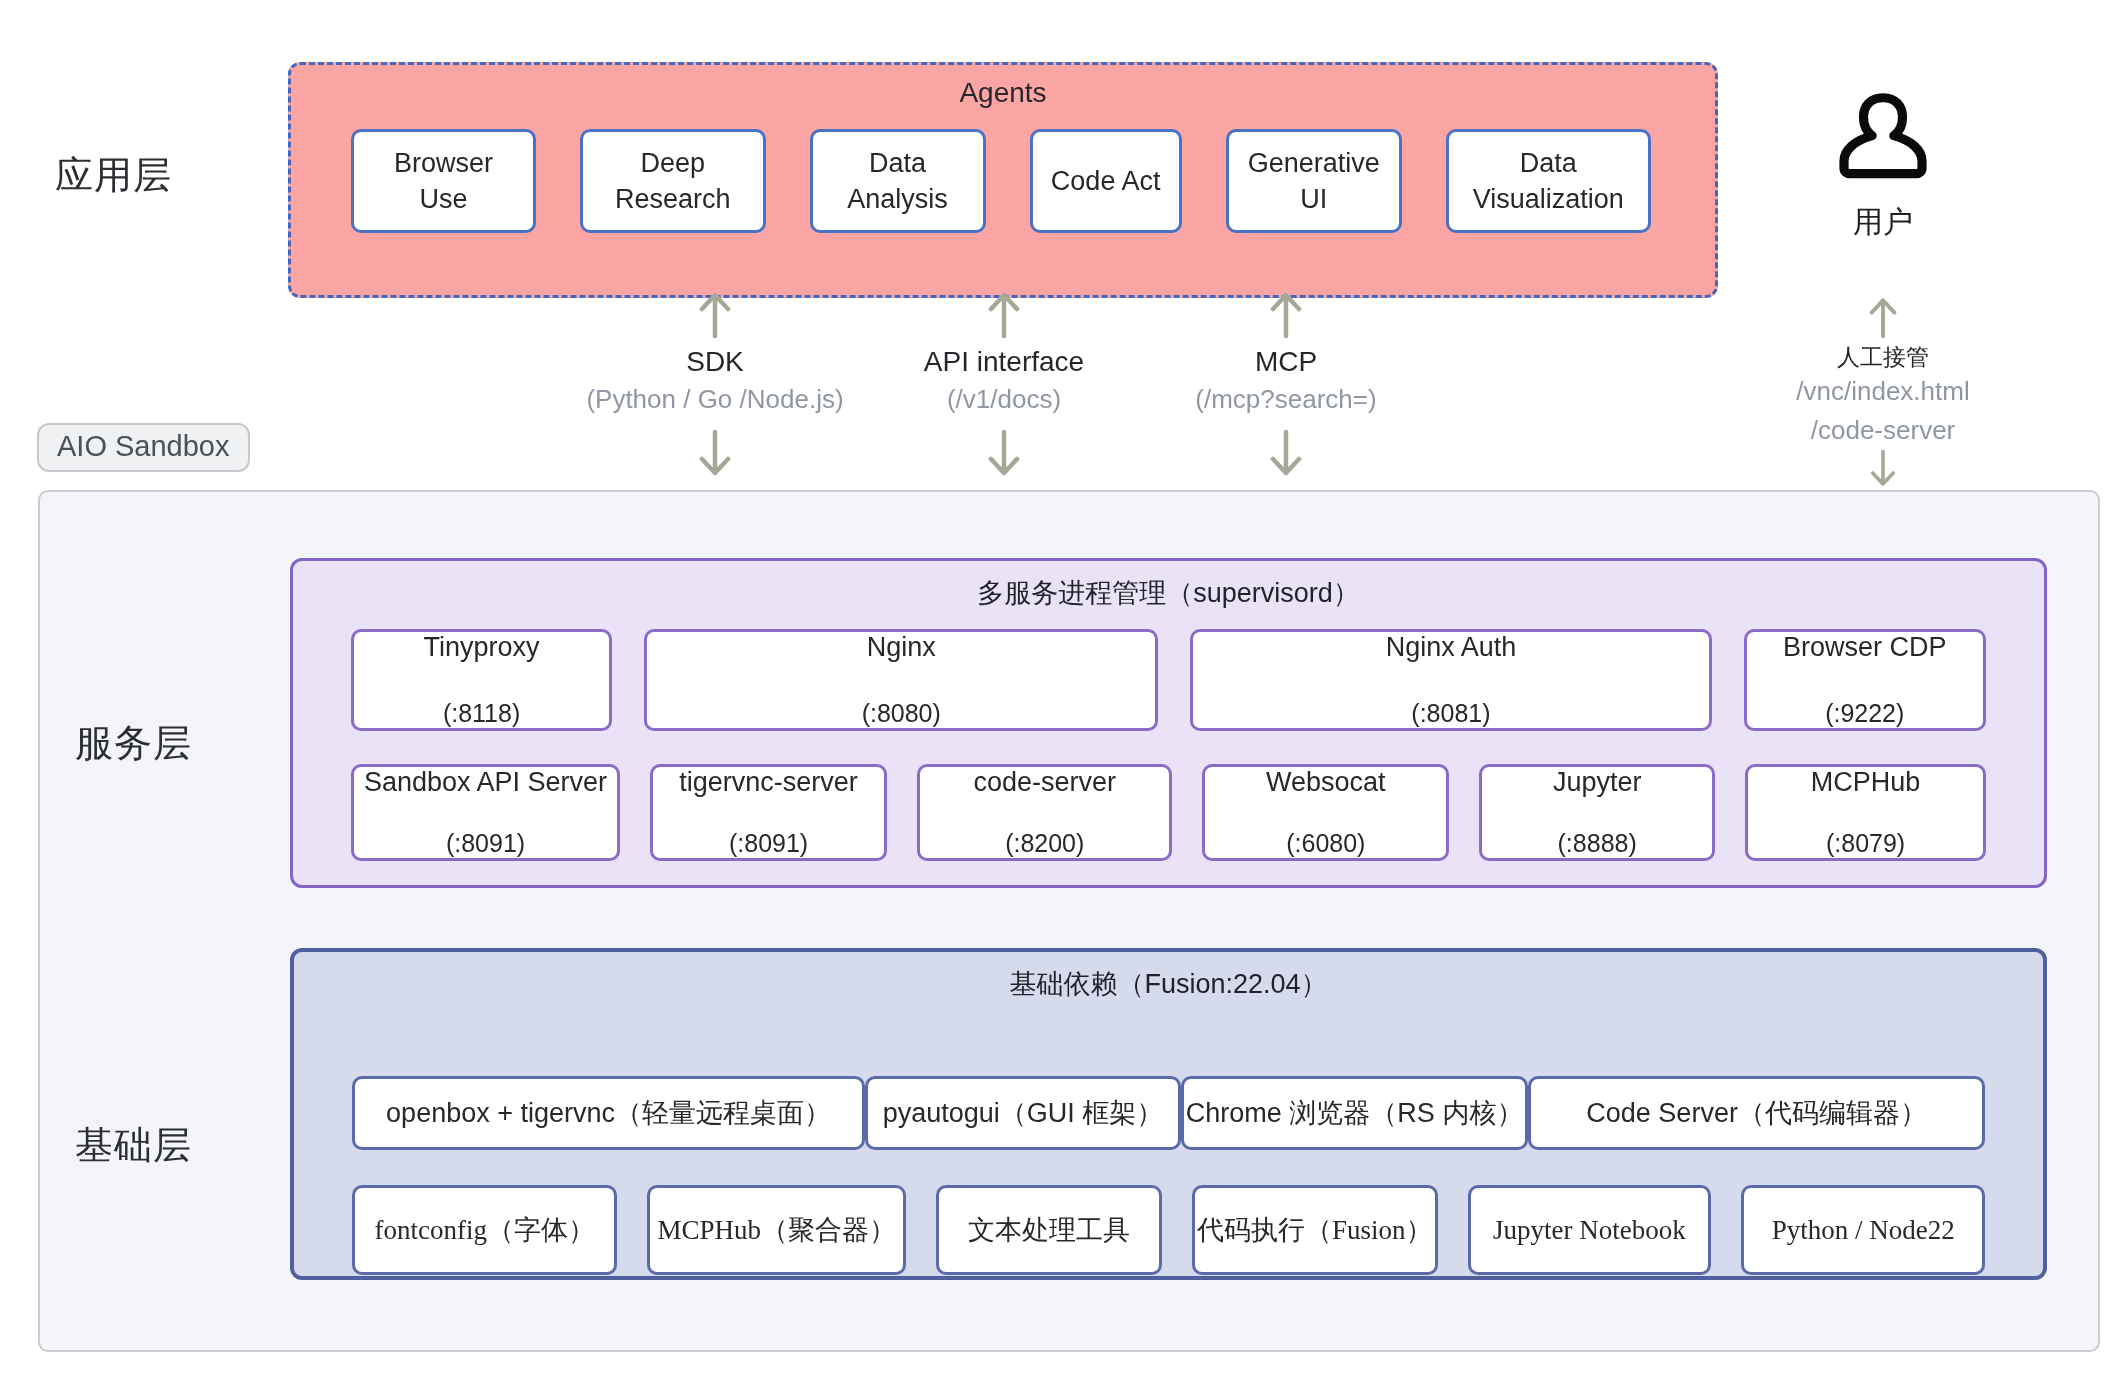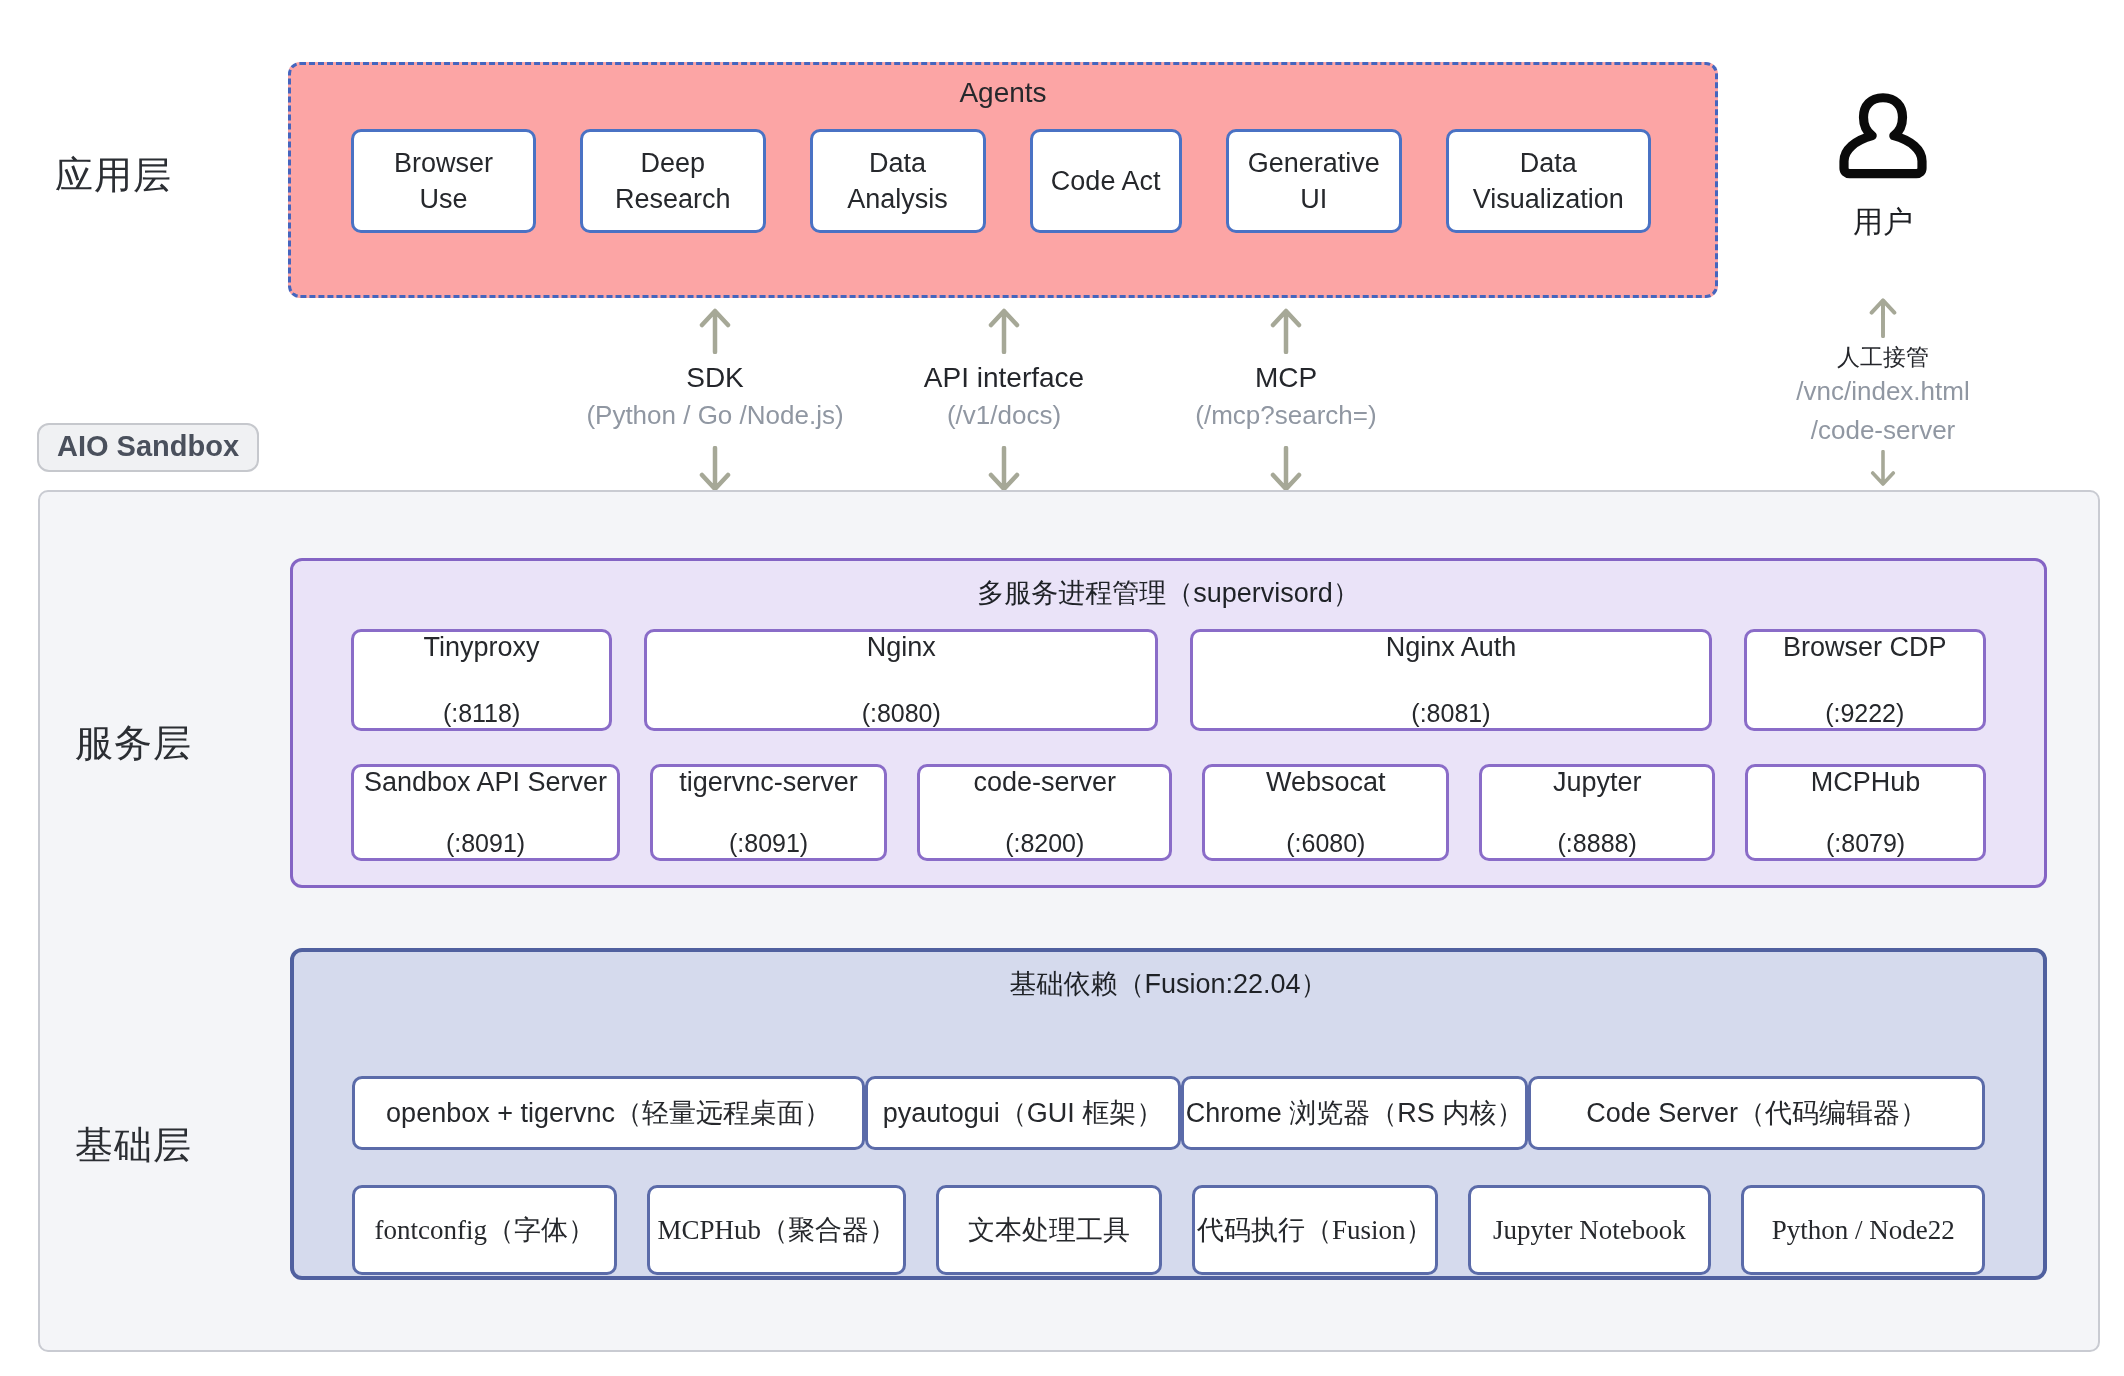--- a/index.html
+++ b/index.html
@@ -19,34 +19,34 @@
   .agent-box { flex:var(--g) 1 0; background:#ffffff; border:3px solid #4a72c4; border-radius:10px;
     display:flex; align-items:center; justify-content:center; text-align:center;
     font-size:27px; line-height:1.35; padding:0 14px; color:#26282c; }
 
   
   .user-block { position:absolute; left:1793px; top:88px; width:180px; text-align:center; }
   .user-block svg { display:block; margin:0 auto; }
   .user-label { margin-top:10px; font-size:30px; color:#1d1f23; }
 
   
-  .connector { position:absolute; top:306px; width:360px; height:188px;
+  .connector { position:absolute; top:290px; width:360px; height:188px;
     display:flex; flex-direction:column; align-items:center; }
   .c-title { font-size:28px; color:#24262b; margin-top:8px; }
   .c-sub { font-size:26px; color:#9097a2; margin-top:6px; }
   .c-arrow { flex:0 0 auto; }
   .connector .spacer { flex:1; }
   .takeover { top:296px; height:192px; }
   .takeover .c-title { font-size:23px; margin-top:4px; }
   .takeover .c-sub { font-size:26px; margin-top:3px; }
 
   
   .badge { position:absolute; left:37px; top:423px; padding:5px 18px 7px;
     background:#f0f1f3; border:2px solid #c6c8cd; border-radius:12px;
-    font-size:29px; font-weight:bold; color:#4a505c;text-align:right; }
+    font-size:29px; font-weight:normal; color:#4a505c;text-align:right; }
 
   
   .outer { position:absolute; left:38px; top:490px; width:2062px; height:862px;
     background:#f4f5f8; border:2px solid #c9cbd2; border-radius:10px; }
 
   
   .svc { position:absolute; left:290px; top:558px; width:1757px; height:330px;
     background:#eae3f8; border:3px solid #8464c4; border-radius:12px; padding:14px 58px 0; }
   .box-title { text-align:center; font-size:27px; color:#1f2227; }
   .svc-row { display:flex; } 

